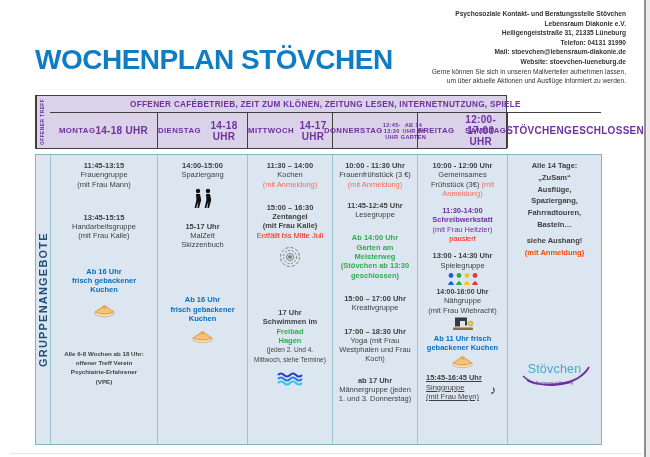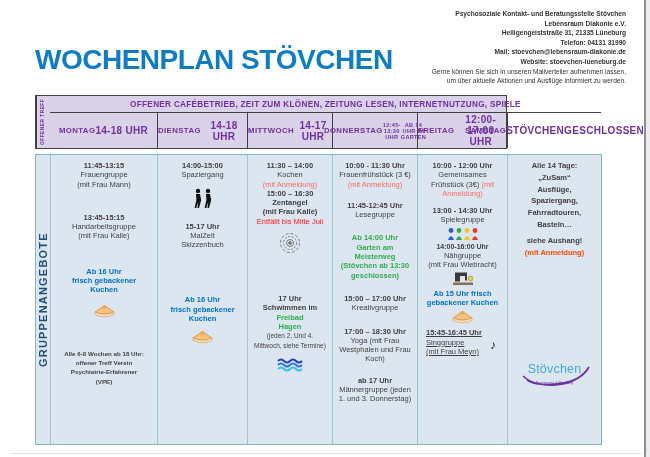--- a/index.html
+++ b/index.html
@@ -187,21 +187,21 @@
             <circle cx="11.5" cy="4" r="1.8" fill="#f0a830"></circle>
           </svg>
         </div>
       </div>
     <div class="sched-col">
         <div class="block" style="margin-top: 0px;">
           <div class="line"><span class="t-bold">11:30 – 14:00</span></div>
           <div class="line"><span class="t-plain">Kochen</span></div>
           <div class="line"><span class="t-red">(mit Anmeldung)</span></div>
         </div>
-        <div class="block" style="">
+        <div class="block" style="margin-top: 14px;">
           <div class="line"><span class="t-bold">15:00 – 16:30</span></div>
           <div class="line"><span class="t-bold">Zentangel</span></div>
           <div class="line"><span class="t-bold">(mit Frau Kalle)</span></div>
           <div class="line"><span class="t-redb">Entfällt bis Mitte Juli</span></div>
         </div>
         <div class="icon-block" style="margin-top: 4px;">
           <svg width="26" height="26" viewBox="0 0 26 26">
             <g fill="none" stroke="#7a7a7a" stroke-width="1">
               <circle cx="13" cy="13" r="3.5"></circle>
               <circle cx="13" cy="13" r="6.5" stroke-dasharray="2 1.5"></circle>
@@ -259,20 +259,26 @@
           <div class="line"><span class="t-plain">Männergruppe (jeden</span></div>
           <div class="line"><span class="t-plain">1. und 3. Donnerstag)</span></div>
         </div>
       </div>
     <div class="sched-col">
         <div class="block" style="margin-top: 0px;">
           <div class="line"><span class="t-bold">10:00 - 12:00 Uhr</span></div>
           <div class="line"><span class="t-plain">Gemeinsames</span></div>
           <div class="line"><span class="t-plain">Frühstück (3€) </span><span class="t-red">(mit</span></div>
           <div class="line"><span class="t-red">Anmeldung)</span></div>
+        </div>
+        <div class="block" style="margin-top: 8px;">
+          <div class="line"><span class="t-purpleb">11:30-14:00</span></div>
+          <div class="line"><span class="t-purpleb">Schreibwerkstatt</span></div>
+          <div class="line"><span class="t-purple">(mit Frau Heitzler)</span></div>
+          <div class="line"><span class="t-redb">pausiert</span></div>
         </div>
         <div class="block" style="margin-top: 8px;">
           <div class="line"><span class="t-bold">13:00 - 14:30 Uhr</span></div>
           <div class="line"><span class="t-plain">Spielegruppe</span></div>
         </div>
         <div class="icon-block" style="margin-top: 1px;">
           <svg width="34" height="15" viewBox="0 0 34 15">
             <g>
               <circle cx="5" cy="4.5" r="2.4" fill="#2b5bd7"></circle>
               <path d="M2 14 Q5 6.5 8 14Z" fill="#2b5bd7"></path>
@@ -292,21 +298,21 @@
         </div>
         <div class="icon-block" style="margin-top: 0px;">
           <svg width="24" height="16" viewBox="0 0 24 16">
             <rect x="2" y="12.5" width="20" height="2.5" rx="0.5" fill="#8a6f4d"></rect>
             <path d="M4 2.5 L16 2.5 L16 6 L9 6 L9 11.5 L4 11.5Z" fill="#3a3a3a"></path>
             <rect x="14" y="6" width="2" height="4.5" fill="#3a3a3a"></rect>
             <circle cx="19.5" cy="8.5" r="2.4" fill="#e8c94a" stroke="#9a8322" stroke-width="0.5"></circle>
           </svg>
         </div>
         <div class="block" style="margin-top: 3px;">
-          <div class="line"><span class="t-blue">Ab 15 Uhr frisch</span></div>
+          <div class="line"><span class="t-blue">Ab 11 Uhr frisch</span></div>
           <div class="line"><span class="t-blue">gebackener Kuchen</span></div>
         </div>
         <div class="icon-block" style="margin-top: 2px;">
           <svg width="23" height="16" viewBox="0 0 23 16">
             <path d="M2 9 L11.5 2.5 L21 9 Q11.5 13.5 2 9Z" fill="#f5c27a" stroke="#c8863b" stroke-width="0.7"></path>
             <path d="M2 9 Q11.5 13.5 21 9 L21 11.5 Q11.5 16 2 11.5Z" fill="#fae3b8" stroke="#c8863b" stroke-width="0.5"></path>
             <circle cx="11.5" cy="4" r="1.8" fill="#f0a830"></circle>
           </svg>
         </div>
         <div class="block align-left" style="margin-top: 3px;">

